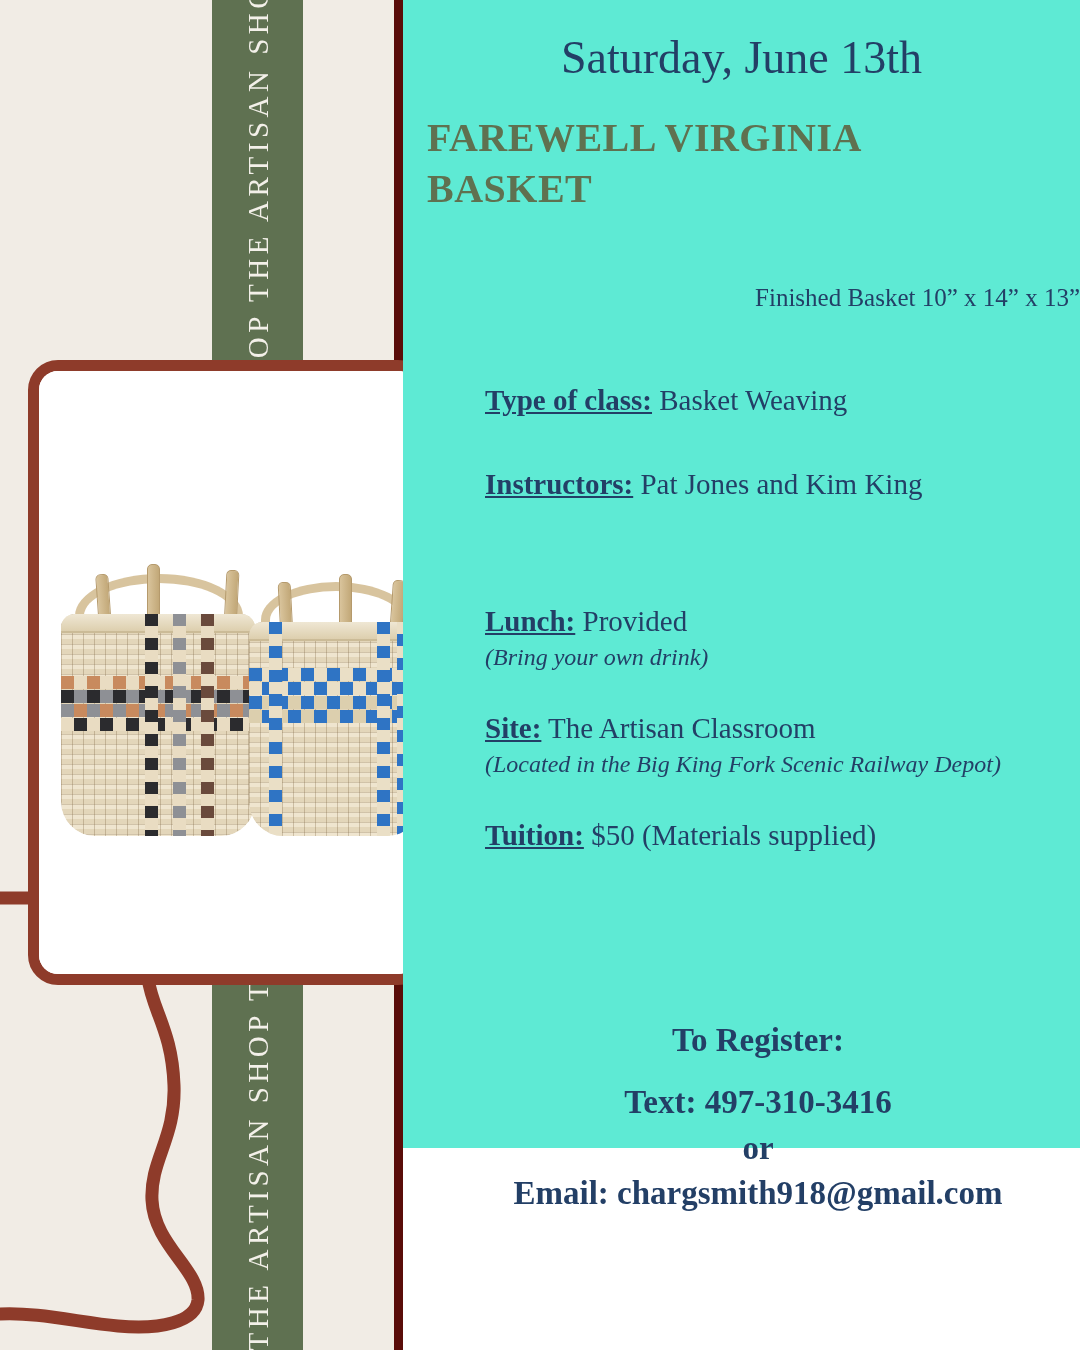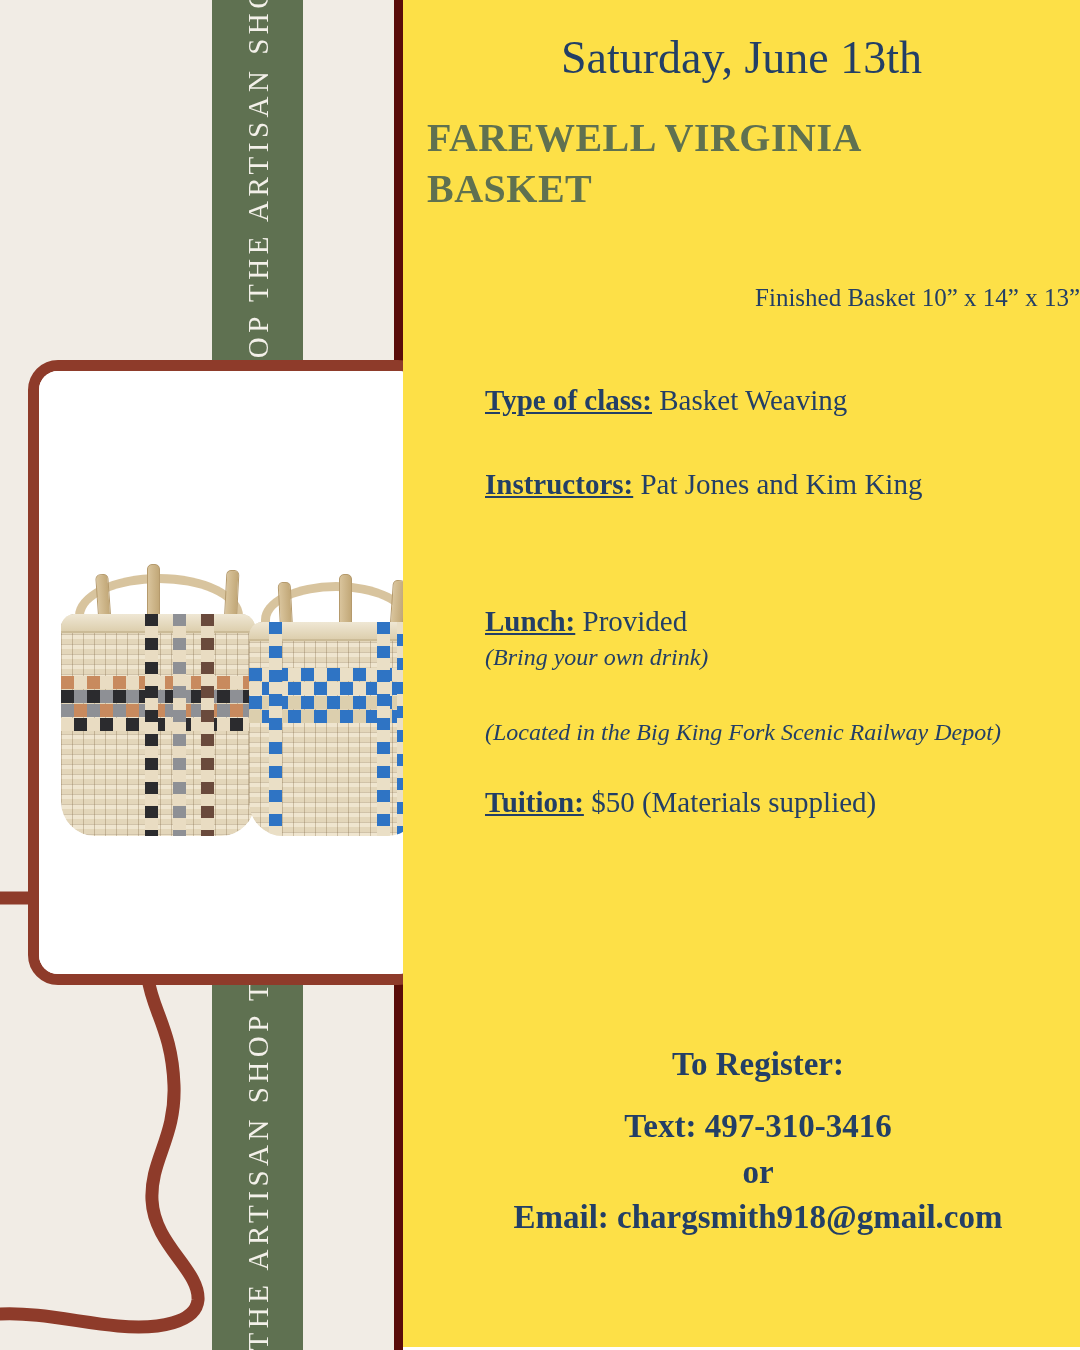--- a/index.html
+++ b/index.html
@@ -148,22 +148,22 @@
     height: 490px;
     pointer-events: none;
   }
 
   
   .content {
     position: absolute;
     left: 403px;
     top: 0;
     width: 677px;
-    height: 1347px;
-    background: #fde047;
+    height: 1148px;
+    background: #5eead4;
   }
   .date-line {
     position: absolute;
     left: 0; right: 0;
     top: 33px;
     text-align: center;
     color: #233f66;
     font-size: 46px;
     line-height: 1.08;
   }
@@ -207,21 +207,21 @@
     font-style: italic;
     line-height: 1.18;
     margin-top: 6px;
   }
   .gap-lg { height: 52px; }
   .gap-md { height: 40px; }
 
   .register {
     position: absolute;
     left: 0; right: 0;
-    top: 1046px;
+    top: 1022px;
     text-align: center;
     color: #233f66;
     font-weight: bold;
     padding-left: 33px;
   }
   .register .reg-head {
     font-size: 33px;
     line-height: 1.1;
   }
   .register .reg-line {
@@ -321,20 +321,23 @@
       <div class="gap-lg"></div>
 
       <div class="gap-lg"></div>
 
       <div class="detail-row">
         <span class="lbl">Lunch:</span><span> Provided</span>
       </div>
       <div class="detail-note">(Bring your own drink)</div>
       <div class="gap-md"></div>
 
+      <div class="detail-row">
+        <span class="lbl">Site:</span><span> The Artisan Classroom</span>
+      </div>
       <div class="detail-note">(Located in the Big King Fork Scenic Railway Depot)</div>
       <div class="gap-md"></div>
 
       <div class="detail-row">
         <span class="lbl">Tuition:</span><span> $50 (Materials supplied)</span>
       </div>
 
     </div>
 
     <div class="register">

